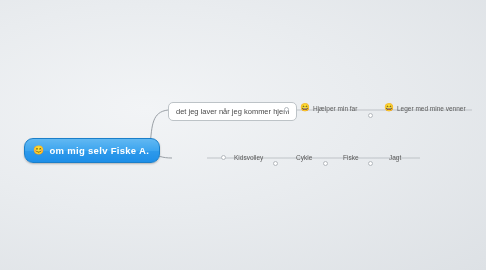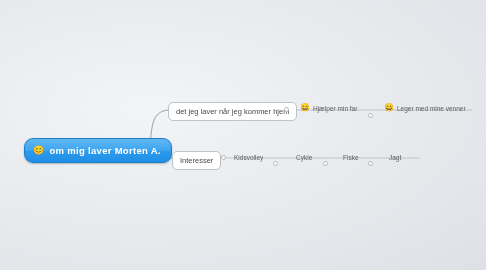--- a/index.html
+++ b/index.html
@@ -107,40 +107,37 @@
 
     <path d="M207,158 L228,158" stroke="#b4b9be" stroke-width="0.8" fill="none"></path>
     <path d="M228,158 L275,158" stroke="#b4b9be" stroke-width="0.8" fill="none"></path>
     <path d="M275,158 L325,158" stroke="#b4b9be" stroke-width="0.8" fill="none"></path>
     <path d="M325,158 L370,158" stroke="#b4b9be" stroke-width="0.8" fill="none"></path>
     <path d="M370,158 L420,158" stroke="#b4b9be" stroke-width="0.8" fill="none"></path>
   </svg>
 
   <div class="node-root" style="left:24px; top:138px;">
     <span class="emoji">😊</span>
-    <span>om mig laver Morten A.</span>
+    <span>om mig selv Fiske A.</span>
   </div>
 
   <div class="node-box" style="left:168px; top:102px;">
     <span>det jeg laver når jeg kommer hjem</span>
   </div>
   <div class="dot" style="left:284px; top:107px;"></div>
   <div class="node-leaf" style="left:300px; top:104px;">
     <span class="emoji">😄</span>
     <span>Hjælper min far</span>
   </div>
   <div class="dot" style="left:368px; top:113px;"></div>
   <div class="node-leaf" style="left:384px; top:104px;">
     <span class="emoji">😄</span>
     <span>Leger med mine venner</span>
   </div>
 
-  <div class="node-box" style="left:172px; top:151px;">
-    <span>Interesser</span>
-  </div>
   <div class="dot" style="left:221px; top:155px;"></div>
   <div class="node-leaf" style="left:234px; top:154px;">
     <span>Kidsvolley</span>
   </div>
   <div class="dot" style="left:273px; top:161px;"></div>
   <div class="node-leaf" style="left:296px; top:154px;">
     <span>Cykle</span>
   </div>
   <div class="dot" style="left:323px; top:161px;"></div>
   <div class="node-leaf" style="left:343px; top:154px;">

